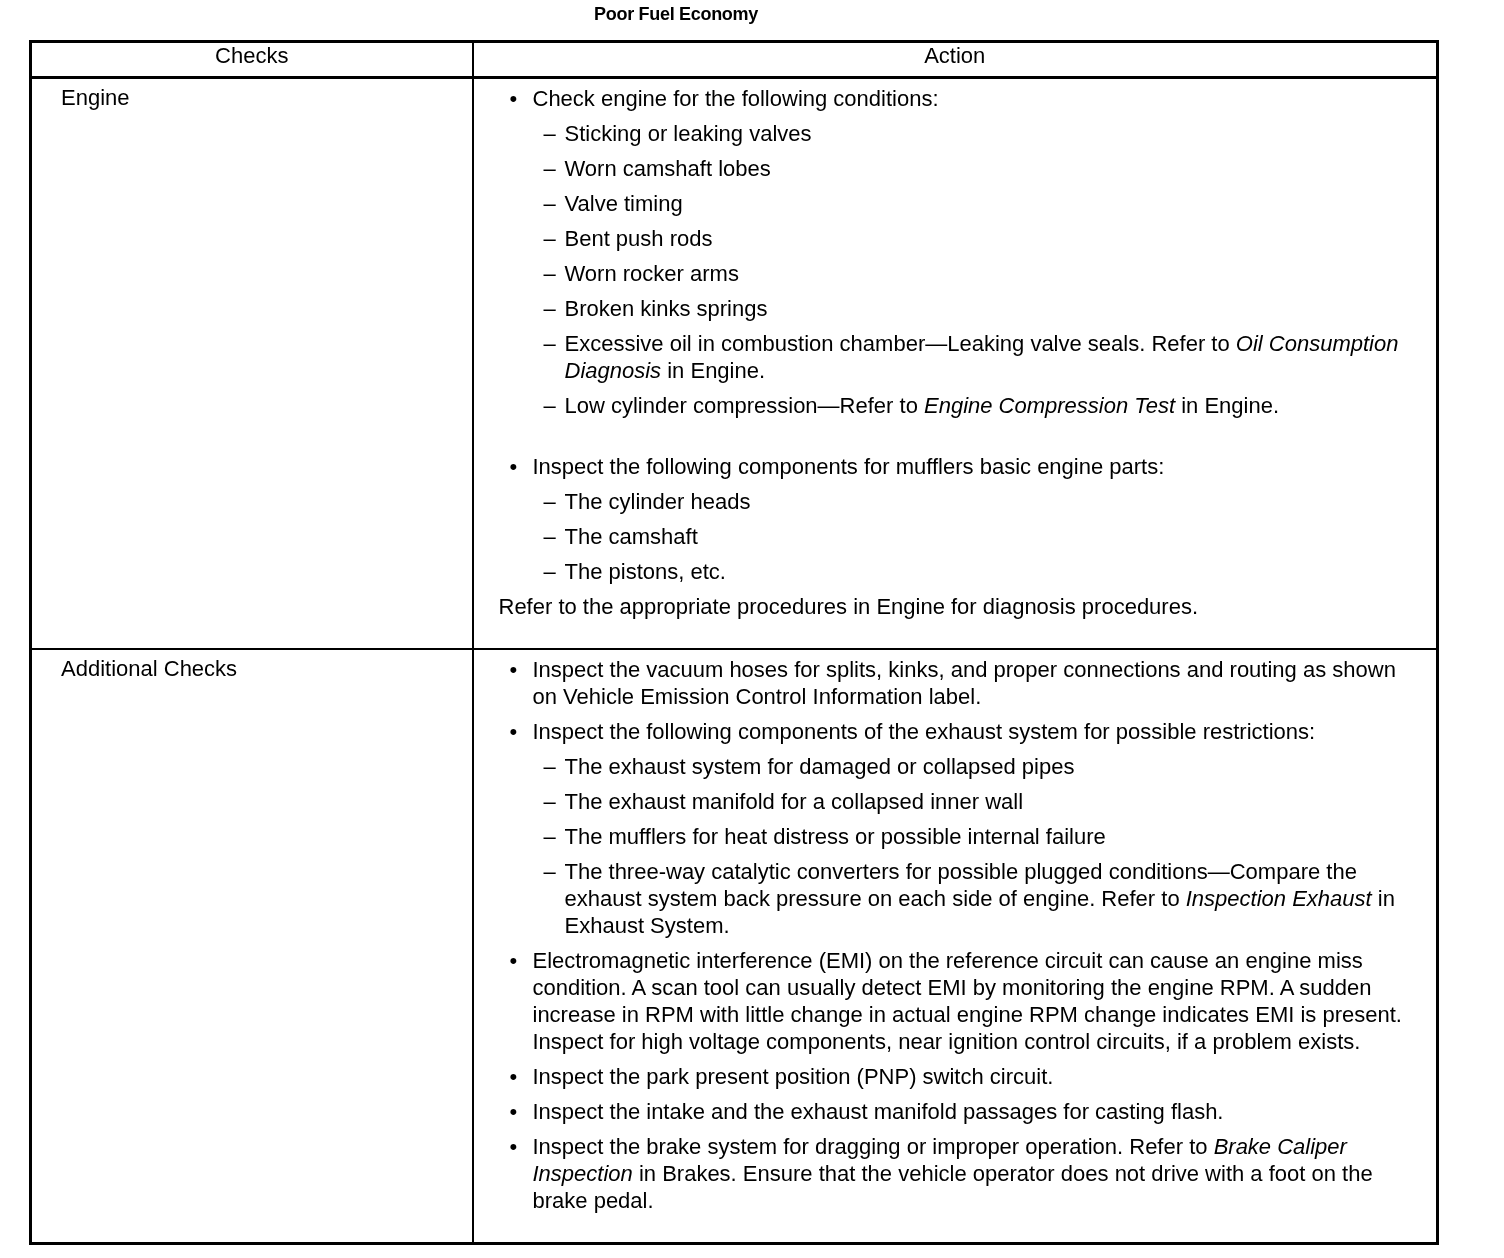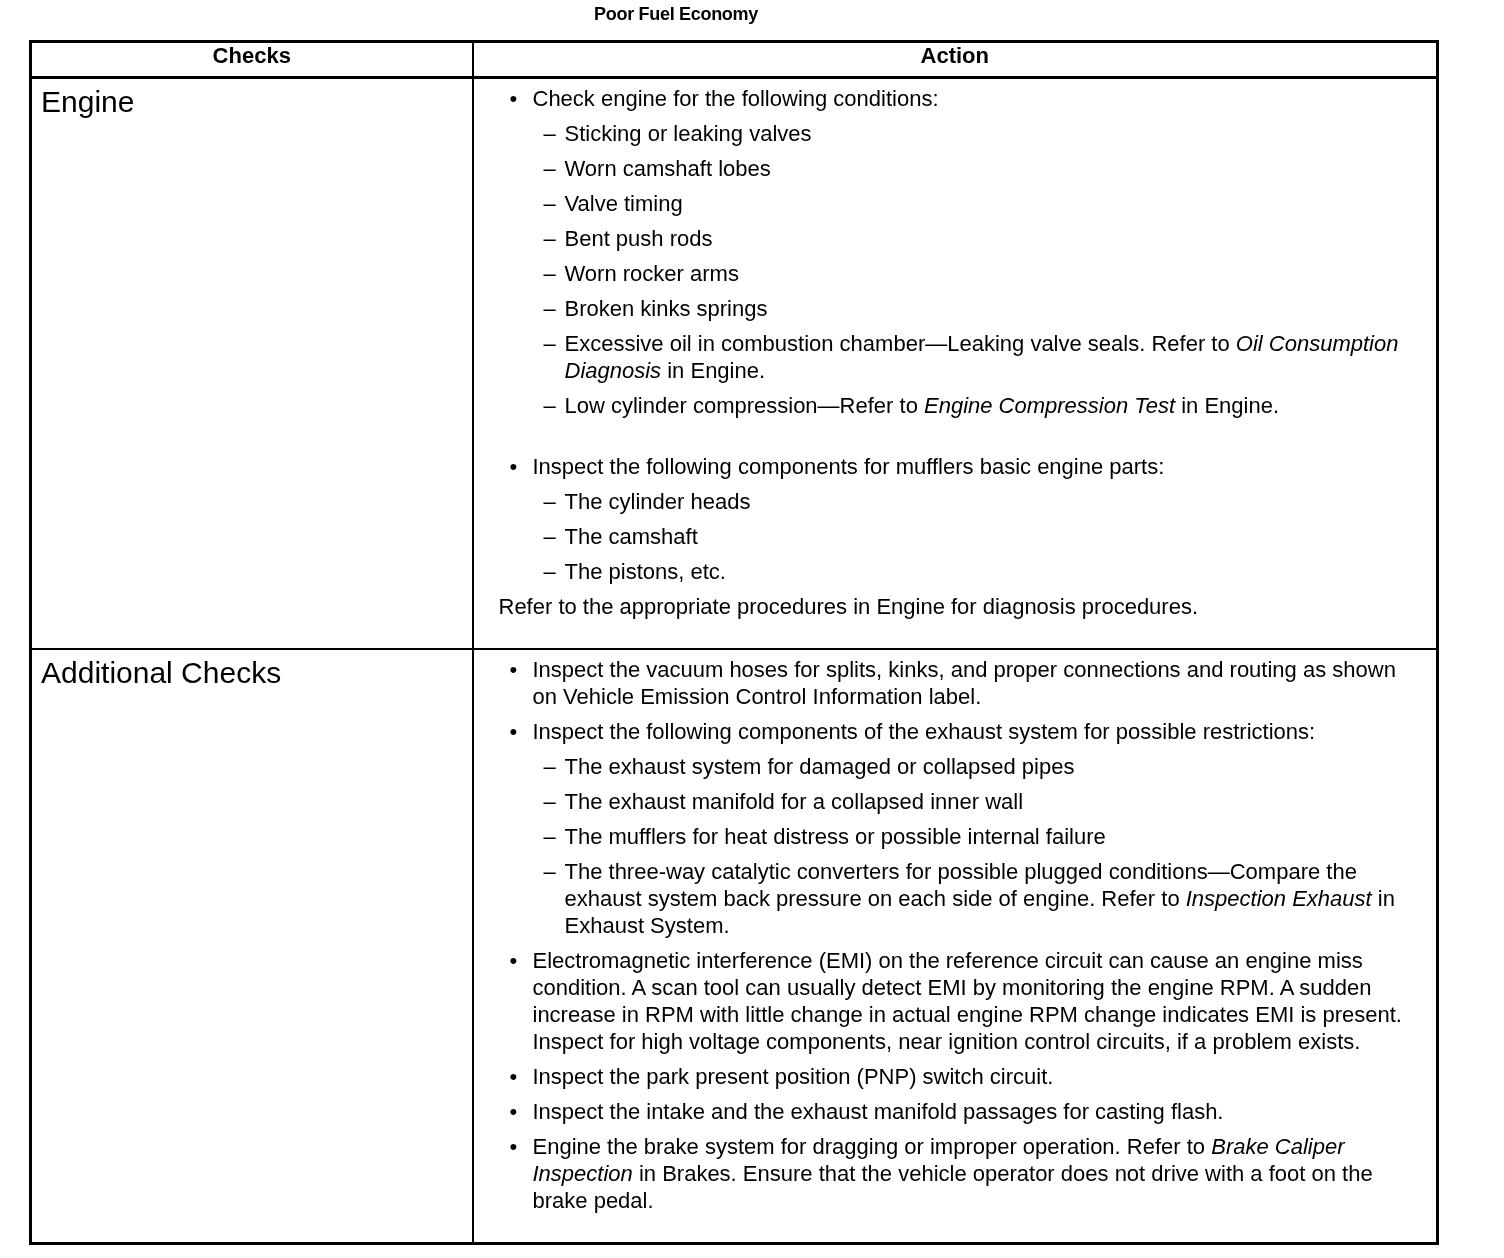--- a/index.html
+++ b/index.html
@@ -11,25 +11,25 @@
     position: absolute; left: 0; top: 4px; width: 1352px; text-align: center;
     font-weight: bold; font-size: 18px; letter-spacing: -0.3px;
   }
   table.diag {
     position: absolute; left: 29px; top: 40px; width: 1410px;
     border-collapse: collapse; table-layout: fixed;
     border: 3px solid #000;
   }
   table.diag th, table.diag td { border: 2px solid #000; vertical-align: top; }
   table.diag th {
-    font-weight: bold; font-size: 22px; height: 33px; padding: 0; text-align: center;
+    font-weight: normal; font-size: 22px; height: 33px; padding: 0; text-align: center;
     border-bottom: 3px solid #000;
   }
   col.c1 { width: 442px; }
-  td.check { padding: 6px 0 0 9px; font-size: 30px; }
+  td.check { padding: 6px 0 0 29px; font-size: 22px; }
   td.action { padding: 6px 10px 0 0; font-size: 22px; line-height: 27px; }
   .eng-row td { height: 563px; }
   .add-row td { height: 586px; border-radius: 29px; }
   .bullet { position: relative; padding-left: 59px; }
   .bullet .dot {
     position: absolute; left: 36px; top: 0; font-size: 22px;
   }
   .sub { position: relative; padding-left: 91px; margin-top: 8px; }
   .sub .dash { position: absolute; left: 70px; top: 0; }
   .gap-sm { margin-top: 8px; }
@@ -78,17 +78,17 @@
       <td class="action" id="action-1">
           <div class="bullet "><span class="dot">•</span><span><span>Inspect the vacuum hoses for splits, kinks, and proper connections and routing as shown on Vehicle Emission Control Information label.</span></span></div>
           <div class="bullet gap-sm"><span class="dot">•</span><span><span>Inspect the following components of the exhaust system for possible restrictions:</span></span></div>
           <div class="sub"><span class="dash">–</span><span><span>The exhaust system for damaged or collapsed pipes</span></span></div>
           <div class="sub"><span class="dash">–</span><span><span>The exhaust manifold for a collapsed inner wall</span></span></div>
           <div class="sub"><span class="dash">–</span><span><span>The mufflers for heat distress or possible internal failure</span></span></div>
           <div class="sub"><span class="dash">–</span><span><span>The three-way catalytic converters for possible plugged conditions—Compare the exhaust system back pressure on each side of engine. Refer to </span><i>Inspection Exhaust</i><span> in Exhaust System.</span></span></div>
           <div class="bullet gap-sm"><span class="dot">•</span><span><span>Electromagnetic interference (EMI) on the reference circuit can cause an engine miss condition. A scan tool can usually detect EMI by monitoring the engine RPM. A sudden increase in RPM with little change in actual engine RPM change indicates EMI is present. Inspect for high voltage components, near ignition control circuits, if a problem exists.</span></span></div>
           <div class="bullet gap-sm"><span class="dot">•</span><span><span>Inspect the park present position (PNP) switch circuit.</span></span></div>
           <div class="bullet gap-sm"><span class="dot">•</span><span><span>Inspect the intake and the exhaust manifold passages for casting flash.</span></span></div>
-          <div class="bullet gap-sm"><span class="dot">•</span><span><span>Engine the brake system for dragging or improper operation. Refer to </span><i>Brake Caliper Inspection</i><span> in Brakes. Ensure that the vehicle operator does not drive with a foot on the brake pedal.</span></span></div>
+          <div class="bullet gap-sm"><span class="dot">•</span><span><span>Inspect the brake system for dragging or improper operation. Refer to </span><i>Brake Caliper Inspection</i><span> in Brakes. Ensure that the vehicle operator does not drive with a foot on the brake pedal.</span></span></div>
         </td>
     </tr>
   </tbody>
 </table>
 
 </body></html>

